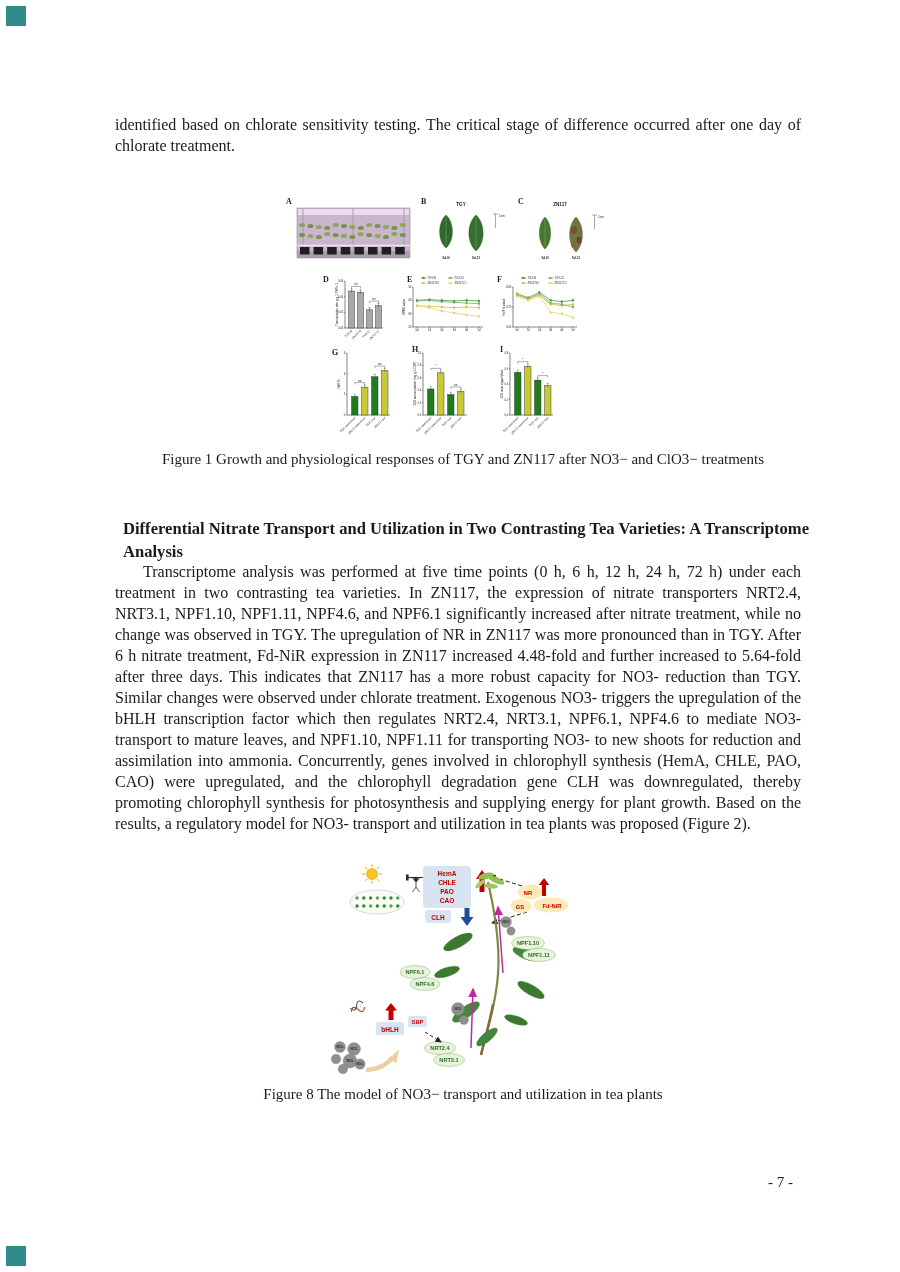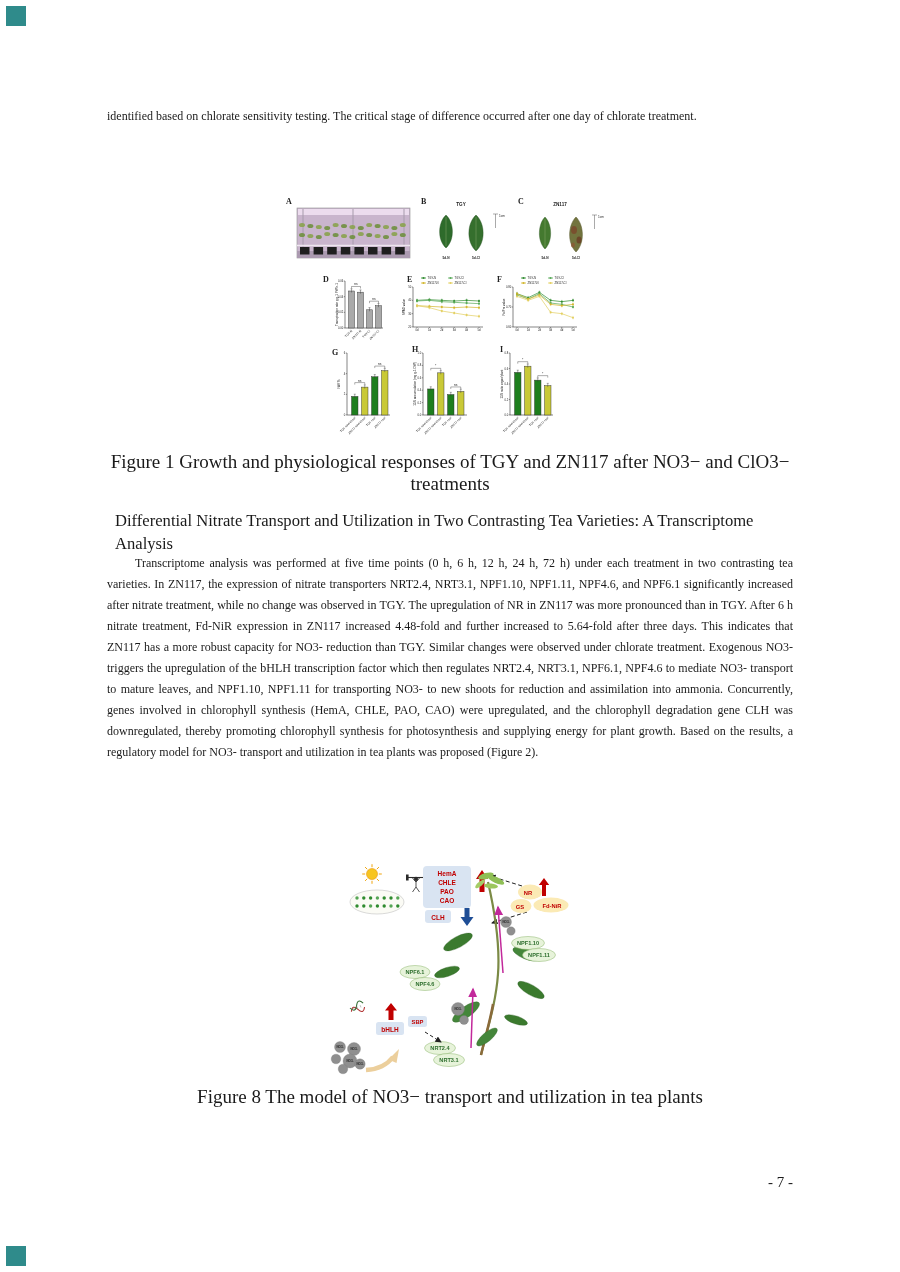--- a/index.html
+++ b/index.html
@@ -1,22 +1,22 @@
 <!DOCTYPE html>
 <html><head>
 <meta charset="utf-8">
 <style>
   html,body{margin:0;padding:0}
   body{width:900px;height:1272px;position:relative;background:#ffffff;
        font-family:"Liberation Serif",serif;color:#1a1a1a;overflow:hidden}
-  .para{position:absolute;left:107px;width:686px;margin:0;text-align:justify;
-        font-size:12px;line-height:21px}
+  .para{position:absolute;left:107px;width:686px;margin:8px;text-align:justify;
+        font-size:16px;line-height:21px}
   .indent{text-indent:28px}
-  .caption{position:absolute;left:107px;width:686px;text-align:center;font-size:19px}
-  .heading{position:absolute;left:107px;width:686px;margin:8px;font-weight:normal;
+  .caption{position:absolute;left:120px;width:686px;text-align:center;font-size:15px}
+  .heading{position:absolute;left:107px;width:686px;margin:16px;font-weight:bold;
            font-size:16.6px;line-height:23px}
   .pagenum{position:absolute;left:107px;width:686px;top:1174px;text-align:right;font-size:15px}
   .corner{position:absolute;width:20px;height:20px}
   .tl{left:6px;top:6px}
   .bl{left:6px;top:1246px}
   svg{position:absolute}
   svg text{font-family:"Liberation Sans",sans-serif;fill:#222}
   .plabel{font-size:8px;font-weight:bold;font-family:"Liberation Serif",serif}
   .ptitle{font-size:4.6px;font-weight:bold;text-anchor:middle}
   .tiny{font-size:3.2px;text-anchor:middle}

